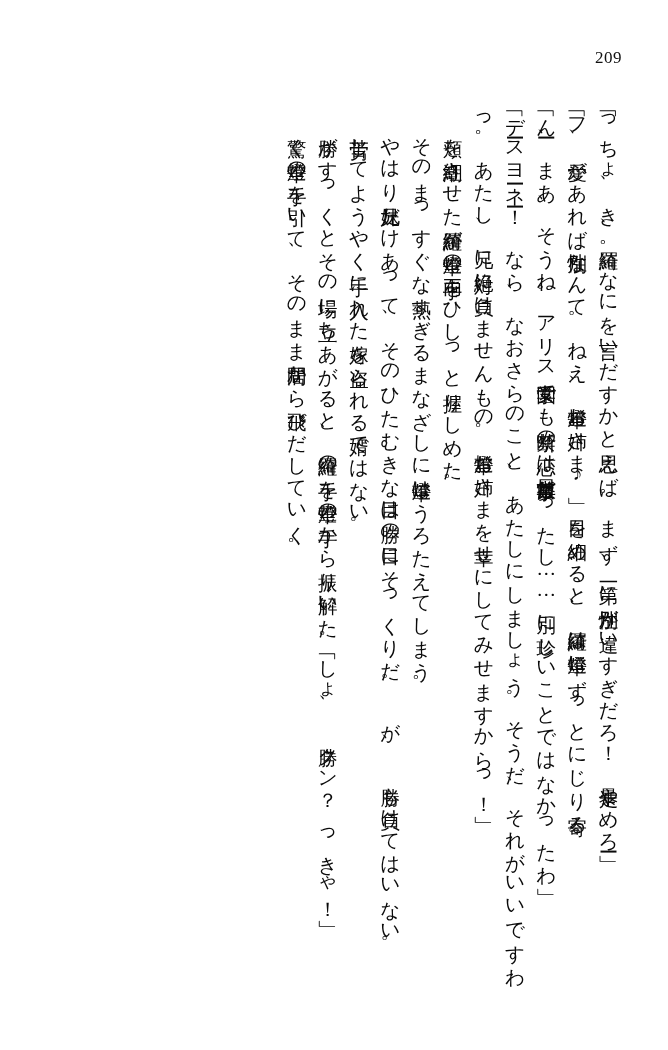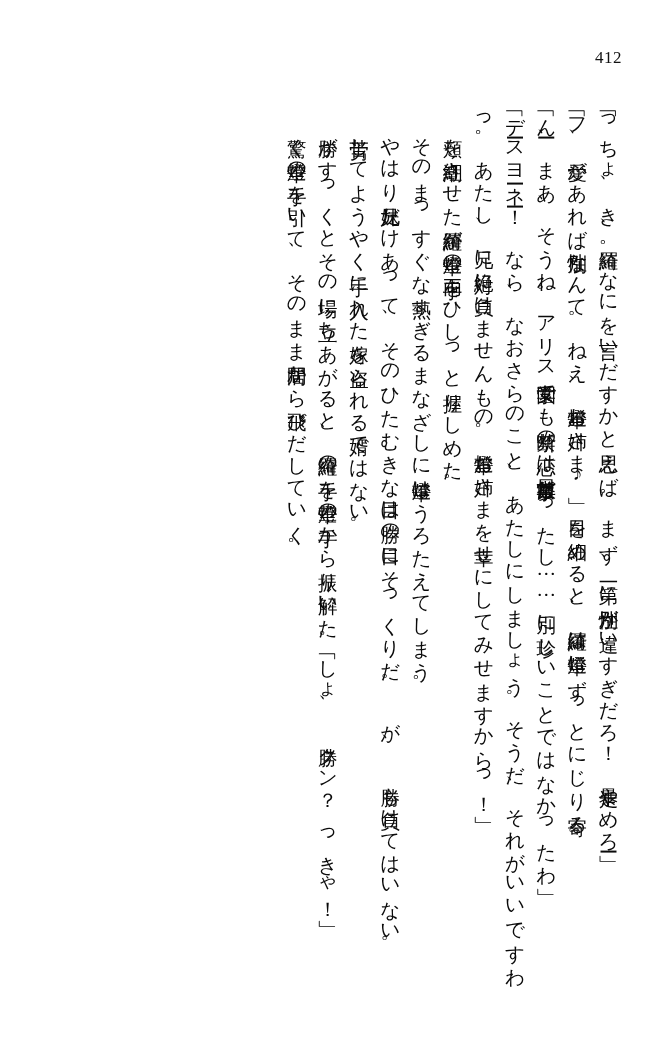--- a/index.html
+++ b/index.html
@@ -60,21 +60,21 @@
   }
   .para.indent {
     text-indent: 1em;
   }
 </style>
 </head>
 <body>
 
 <div class="page">
 
-  <div class="page-number">412</div>
+  <div class="page-number">209</div>
 
   <div class="body-text">
     <p class="para">「っちょ、き、綺羅。なにを言いだすかと思えば。まず、第一に性別が違いすぎだろ！　暴走やめろー」</p>
     <p class="para">「フ、愛があれば性別なんて。ねえ、燈華お姉さま♪」</p>
     <p class="para indent">目を細めると、綺羅は燈華にずっとにじり寄る。</p>
     <p class="para">「んー、まあ、そうね。アリス女学園でも禁断の恋は日常茶飯事だったし……別に珍しいことではなかったわ」</p>
     <p class="para">「デースヨーネー！　なら、なおさらのこと、あたしにしましょう。そうだ、それがいいですわっ。あたし、兄に絶対に負けませんもの。燈華お姉さまを幸せにしてみせますからっ！」</p>
     <p class="para indent">頬を紅潮させた綺羅が燈華の両手をひしっと握りしめた。</p>
     <p class="para indent">そのまっすぐな熱すぎるまなざしに燈華はうろたえてしまう。</p>
     <p class="para indent">やはり兄妹だけあって、そのひたむきな目は勝の目にそっくりだ。</p>

